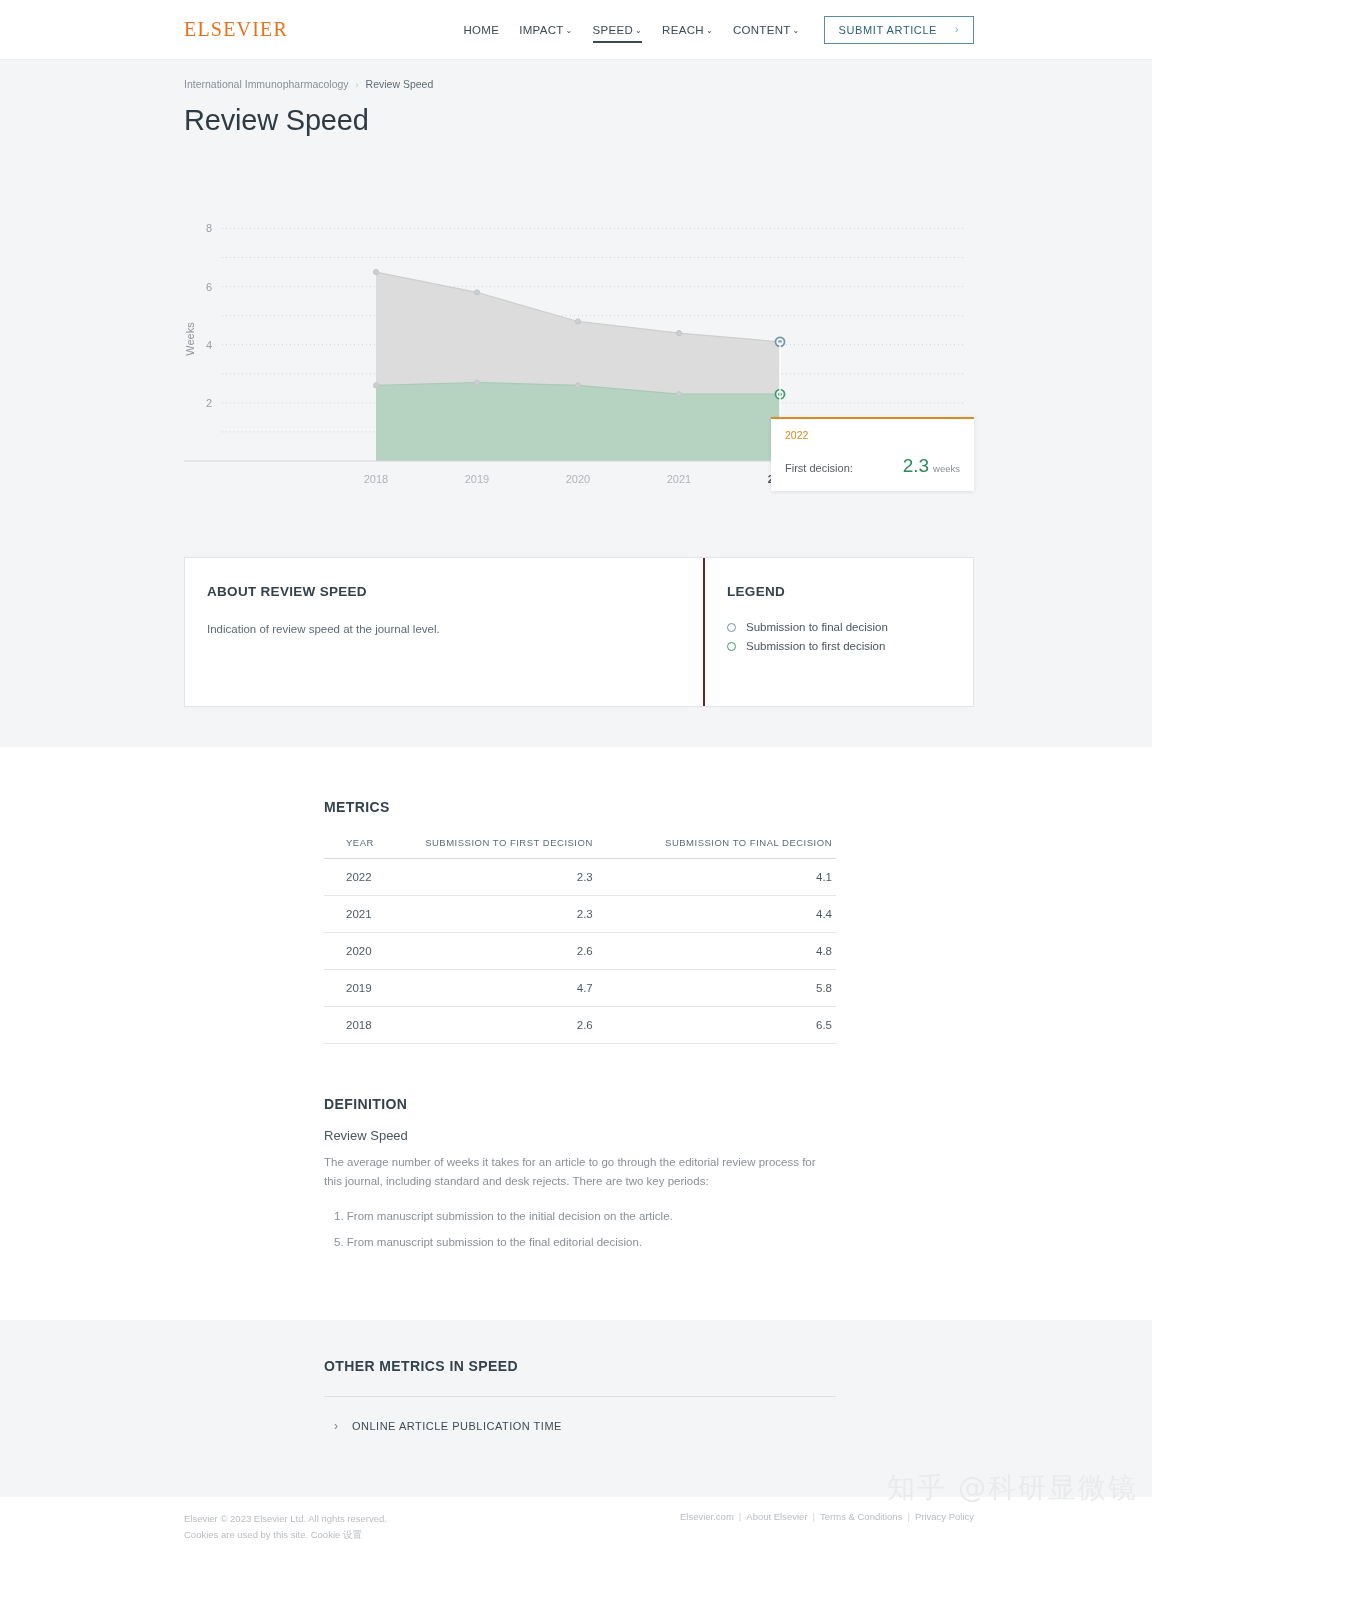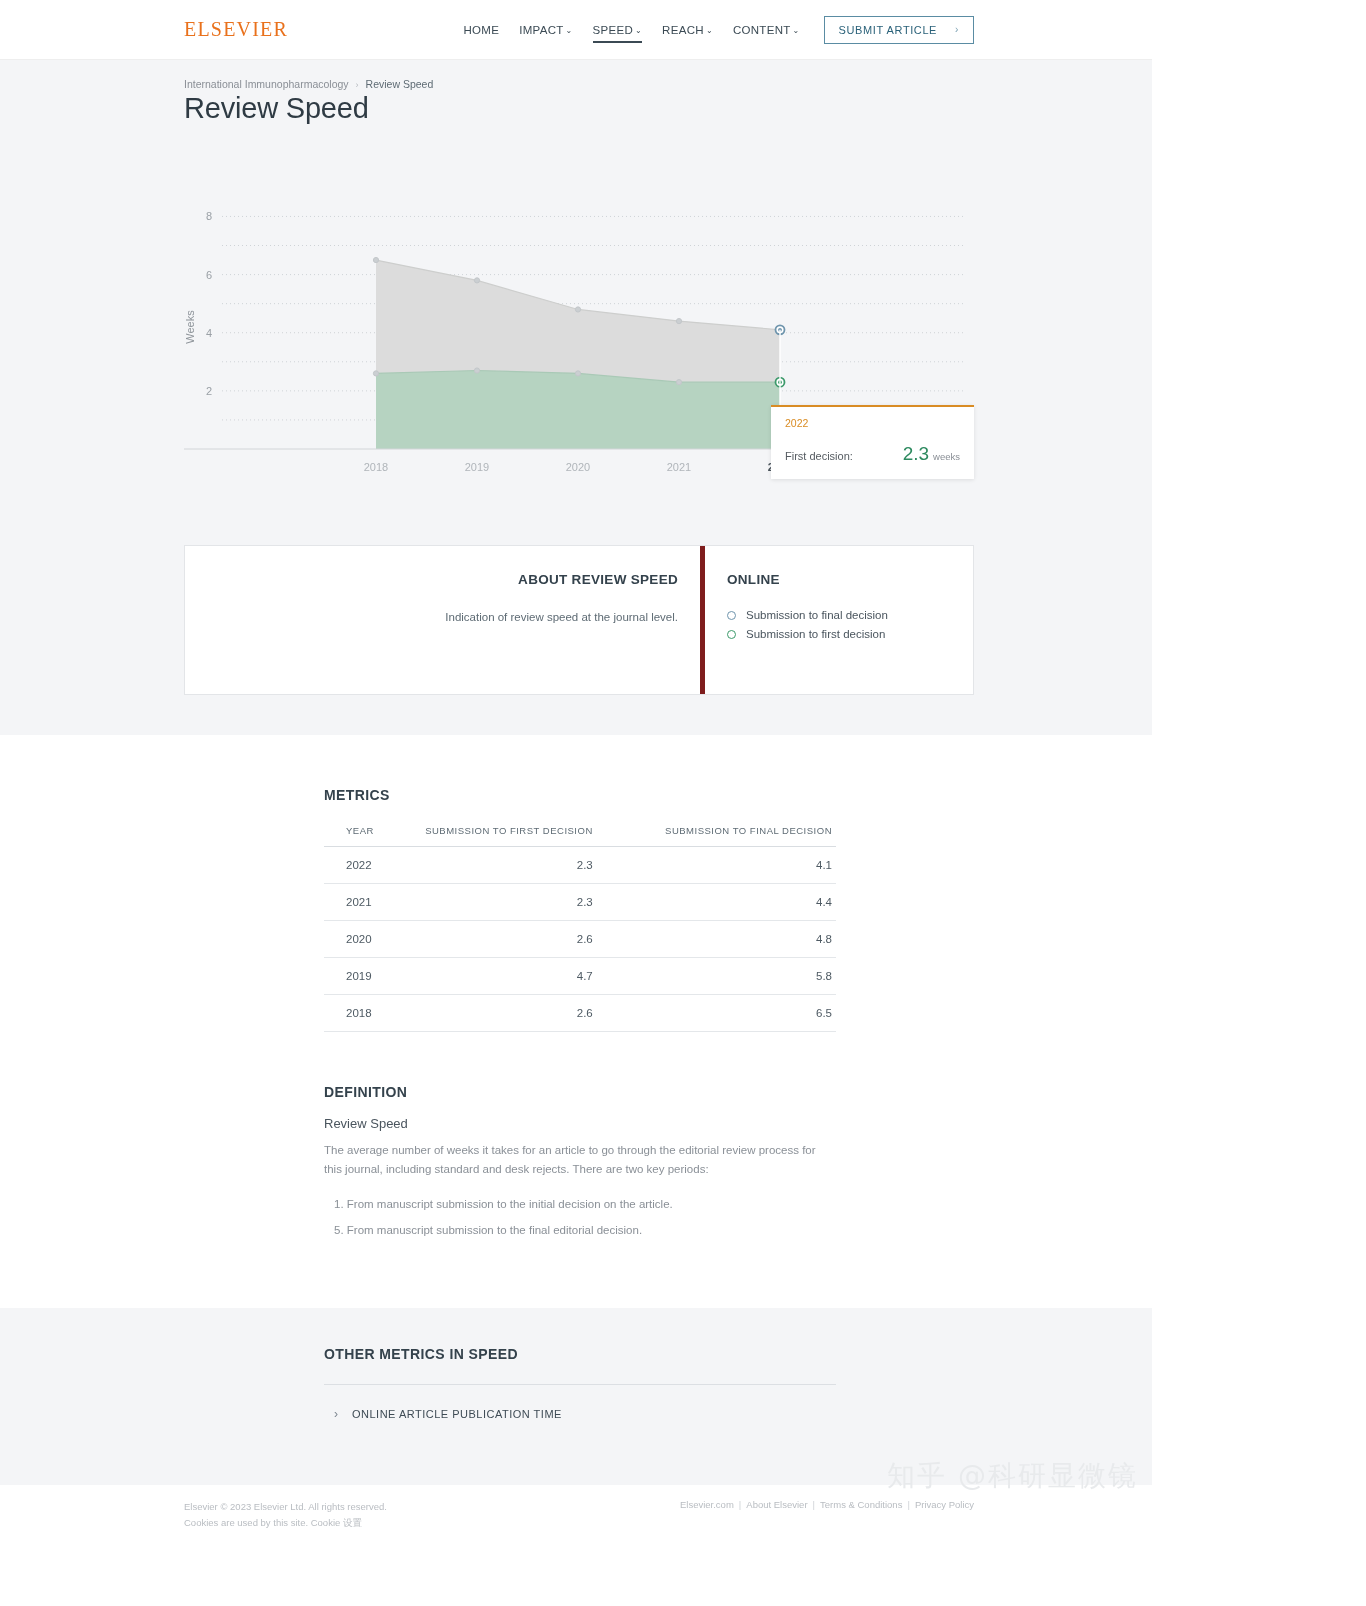--- a/index.html
+++ b/index.html
@@ -78,21 +78,21 @@
   }
   .container {
     width: 790px;
     margin: 0 auto;
     position: relative;
     left: 3px;
   }
   .breadcrumb {
     font-size: 10.5px;
     color: #8a8f96;
-    margin-bottom: 2px;
+    margin-bottom: 14px;
   }
   .breadcrumb .sep { margin: 0 7px; color: #b6babf; font-size: 9px; }
   .breadcrumb .crumb-current { color: #5e6b74; }
   .page-title {
     font-size: 29px;
     font-weight: 400;
     color: #2f3b44;
     letter-spacing: -.2px;
     margin-bottom: 10px;
   }
@@ -130,21 +130,21 @@
   .tooltip-unit { font-size: 9.5px; color: #8a8f96; }
 
   
   .info-boxes {
     display: flex;
     margin-top: 28px;
     background: #ffffff;
     border: 1px solid #e3e5e8;
   }
   .info-box { padding: 26px 22px 30px 22px; }
-  .info-box.about { flex: 0 0 520px; border-right: 5px solid #7f1d1d; min-height: 148px; text-align: right;}
+  .info-box.about { flex: 0 0 520px; border-right: 2px solid #7f1d1d; min-height: 148px;}
   .info-box.legend { flex: 1; }
   .info-title {
     font-size: 13.5px;
     font-weight: 700;
     color: #34424c;
     letter-spacing: .3px;
     margin-bottom: 22px;
   }
   .info-text { font-size: 11.5px; color: #5e6b74; line-height: 1.5; }
   .legend-item {
@@ -393,21 +393,21 @@
           </div>
         </div>
       </div>
 
       <div class="info-boxes">
         <div class="info-box about">
           <div class="info-title">ABOUT REVIEW SPEED</div>
           <div class="info-text">Indication of review speed at the journal level.</div>
         </div>
         <div class="info-box legend">
-          <div class="info-title">ONLINE</div>
+          <div class="info-title">LEGEND</div>
           <div class="legend-item">
             <span class="legend-dot"></span>
             <span>Submission to final decision</span>
           </div>
           <div class="legend-item">
             <span class="legend-dot green"></span>
             <span>Submission to first decision</span>
           </div>
         </div>
       </div>

